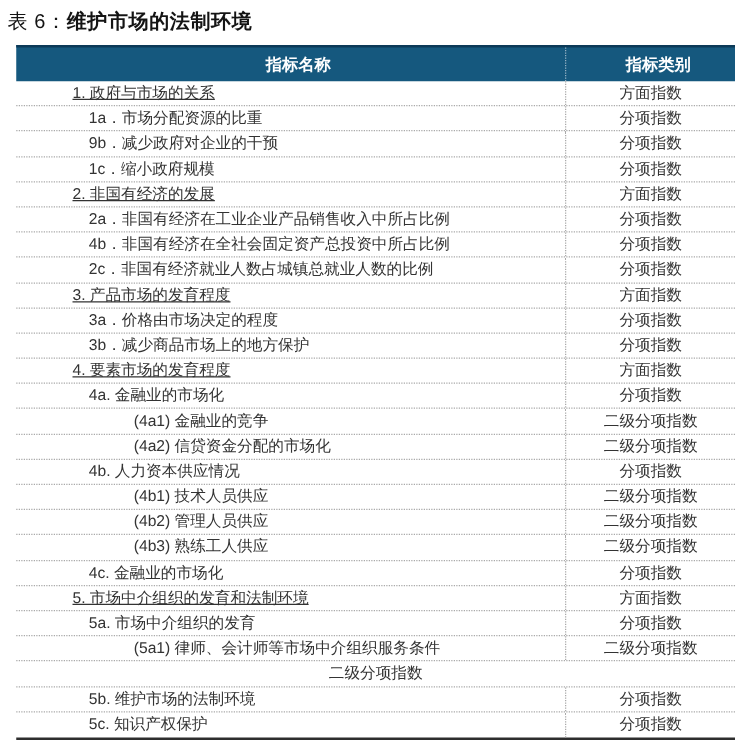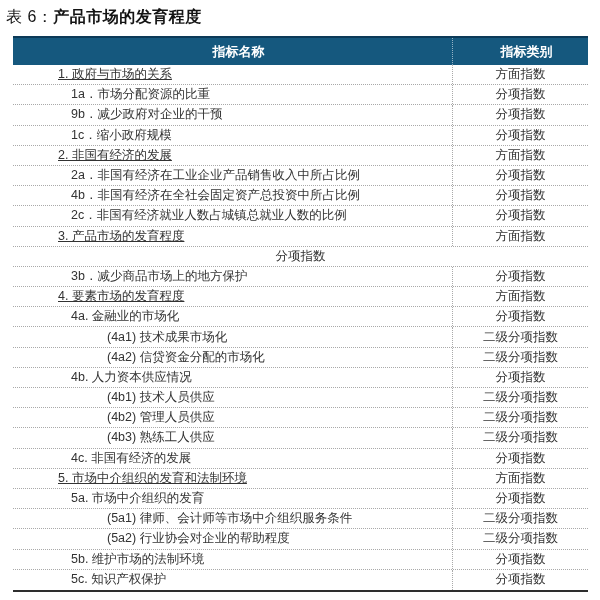--- a/index.html
+++ b/index.html
@@ -75,21 +75,21 @@
   .cell-name.lvl2 { padding-left: 58px; }
   .cell-name.lvl3 { padding-left: 94px; }
   .cell-cat { flex: 1; justify-content: center; }
 </style>
 </head>
 <body>
 
 <div class="page">
 
   <div class="title">
-    <span>表 6：</span><span class="bold">产品市场的发育程度</span>
+    <span>表 6：</span><span class="bold">维护市场的法制环境</span>
   </div>
 
   <div class="table">
     <div class="thead">
       <div class="th th-name">指标名称</div>
       <div class="th th-cat">指标类别</div>
     </div>
     <div class="tbody">
   <div class="row">
     <div class="cell cell-name lvl1">1. 政府与市场的关系</div>
@@ -130,40 +130,41 @@
     <div class="cell cell-name lvl2">2c．非国有经济就业人数占城镇总就业人数的比例</div>
     <div class="cell cell-cat">分项指数</div>
   </div>
 
   <div class="row">
     <div class="cell cell-name lvl1">3. 产品市场的发育程度</div>
     <div class="cell cell-cat">方面指数</div>
   </div>
 
   <div class="row">
+    <div class="cell cell-name lvl2">3a．价格由市场决定的程度</div>
     <div class="cell cell-cat">分项指数</div>
   </div>
 
   <div class="row">
     <div class="cell cell-name lvl2">3b．减少商品市场上的地方保护</div>
     <div class="cell cell-cat">分项指数</div>
   </div>
 
   <div class="row">
     <div class="cell cell-name lvl1">4. 要素市场的发育程度</div>
     <div class="cell cell-cat">方面指数</div>
   </div>
 
   <div class="row">
     <div class="cell cell-name lvl2">4a. 金融业的市场化</div>
     <div class="cell cell-cat">分项指数</div>
   </div>
 
   <div class="row">
-    <div class="cell cell-name lvl3">(4a1) 技术成果市场化</div>
+    <div class="cell cell-name lvl3">(4a1) 金融业的竞争</div>
     <div class="cell cell-cat">二级分项指数</div>
   </div>
 
   <div class="row">
     <div class="cell cell-name lvl3">(4a2) 信贷资金分配的市场化</div>
     <div class="cell cell-cat">二级分项指数</div>
   </div>
 
   <div class="row">
     <div class="cell cell-name lvl2">4b. 人力资本供应情况</div>
@@ -179,41 +180,40 @@
     <div class="cell cell-name lvl3">(4b2) 管理人员供应</div>
     <div class="cell cell-cat">二级分项指数</div>
   </div>
 
   <div class="row">
     <div class="cell cell-name lvl3">(4b3) 熟练工人供应</div>
     <div class="cell cell-cat">二级分项指数</div>
   </div>
 
   <div class="row">
-    <div class="cell cell-name lvl2">4c. 非国有经济的发展</div>
+    <div class="cell cell-name lvl2">4c. 金融业的市场化</div>
     <div class="cell cell-cat">分项指数</div>
   </div>
 
   <div class="row">
     <div class="cell cell-name lvl1">5. 市场中介组织的发育和法制环境</div>
     <div class="cell cell-cat">方面指数</div>
   </div>
 
   <div class="row">
     <div class="cell cell-name lvl2">5a. 市场中介组织的发育</div>
     <div class="cell cell-cat">分项指数</div>
   </div>
 
   <div class="row">
     <div class="cell cell-name lvl3">(5a1) 律师、会计师等市场中介组织服务条件</div>
     <div class="cell cell-cat">二级分项指数</div>
   </div>
 
   <div class="row">
-    <div class="cell cell-name lvl3">(5a2) 行业协会对企业的帮助程度</div>
     <div class="cell cell-cat">二级分项指数</div>
   </div>
 
   <div class="row">
     <div class="cell cell-name lvl2">5b. 维护市场的法制环境</div>
     <div class="cell cell-cat">分项指数</div>
   </div>
 
   <div class="row">
     <div class="cell cell-name lvl2">5c. 知识产权保护</div>

